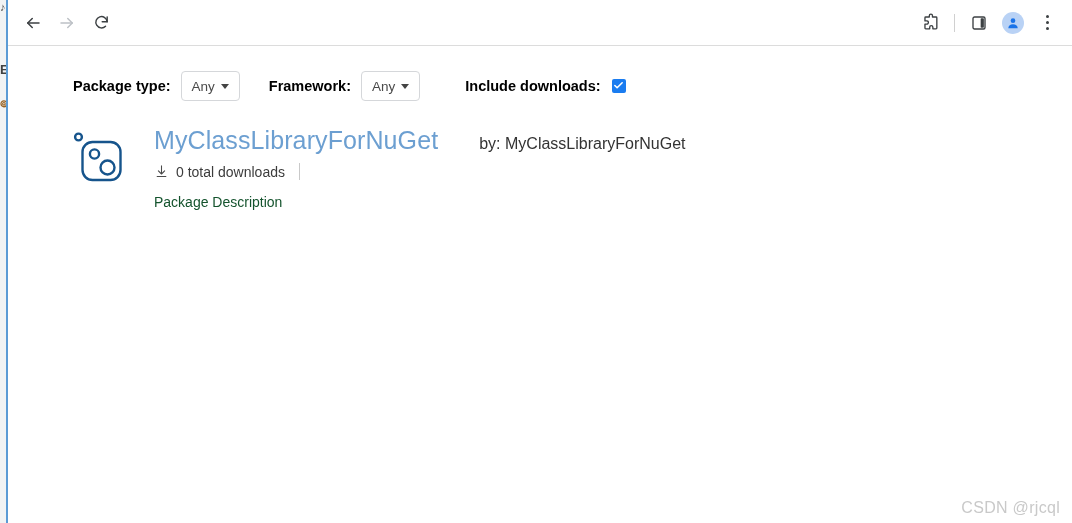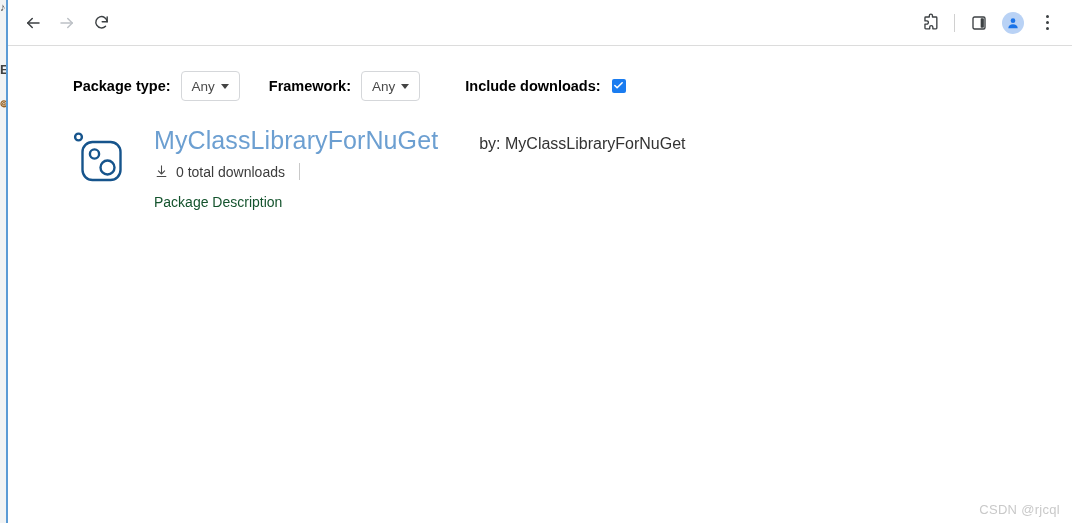--- a/index.html
+++ b/index.html
@@ -126,21 +126,21 @@
   .pkg-author { font-size: 16px; color: #333; margin-left: 9px; }
 
   .meta-line { display: flex; align-items: center; margin-top: 8px; }
   .meta-item { display: flex; align-items: flex-start; font-size: 14px; color: #3c3c3c; }
   .meta-item .mi { margin-right: 7px; display: flex; }
   .meta-sep { width: 1px; height: 17px; background: #c9c9c9; margin: 0 14px; }
   .pkg-desc { margin-top: 14px; font-size: 14px; color: #14532d; }
 
   .watermark {
     position: absolute; right: 12px; bottom: 6px;
-    font-size: 13px; color: #c9c9c9; letter-spacing: .3px;
+    font-size: 16px; color: #c9c9c9; letter-spacing: .3px;
   }
 </style>
 </head>
 <body>
 
 <div id="root">
 
   <div class="bg-glyph g0">♪</div>
   <div class="bg-glyph g1">E</div>
   <div class="bg-glyph g2">๏</div>

